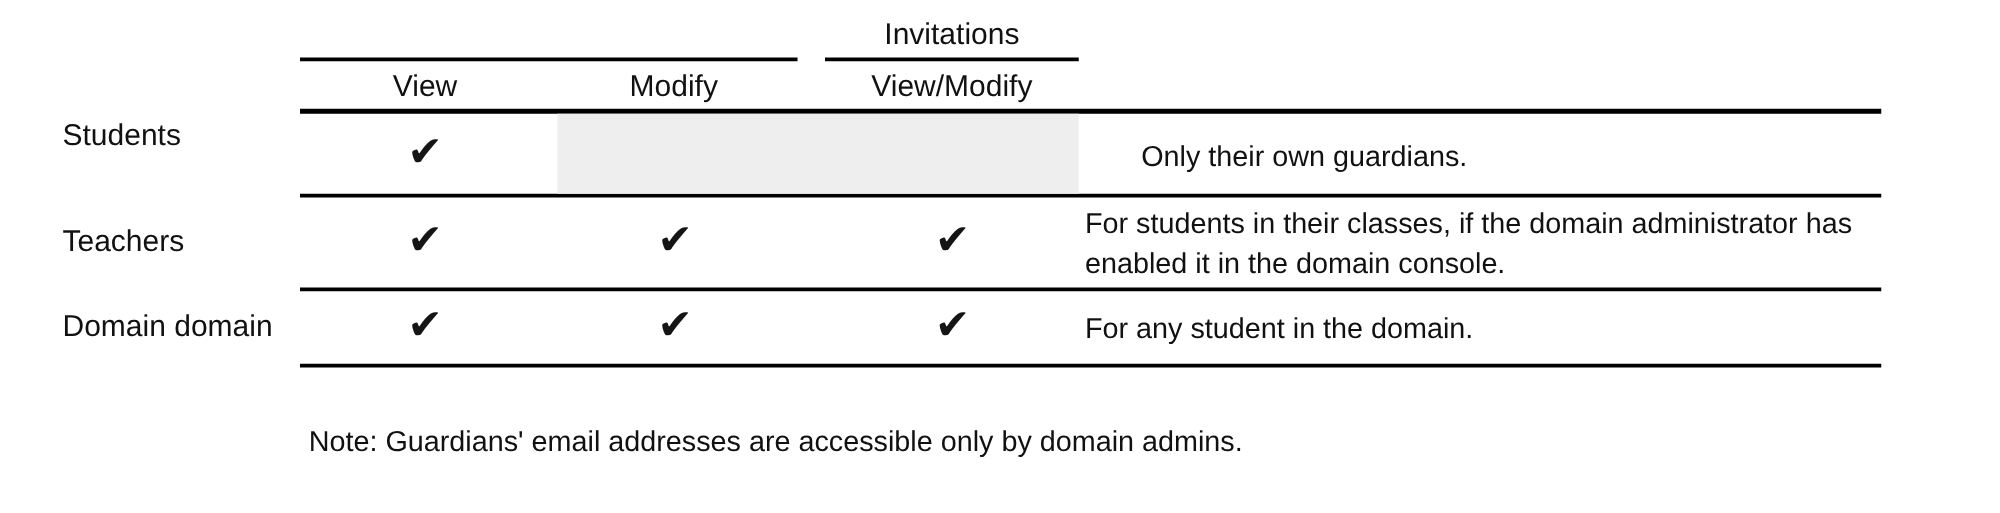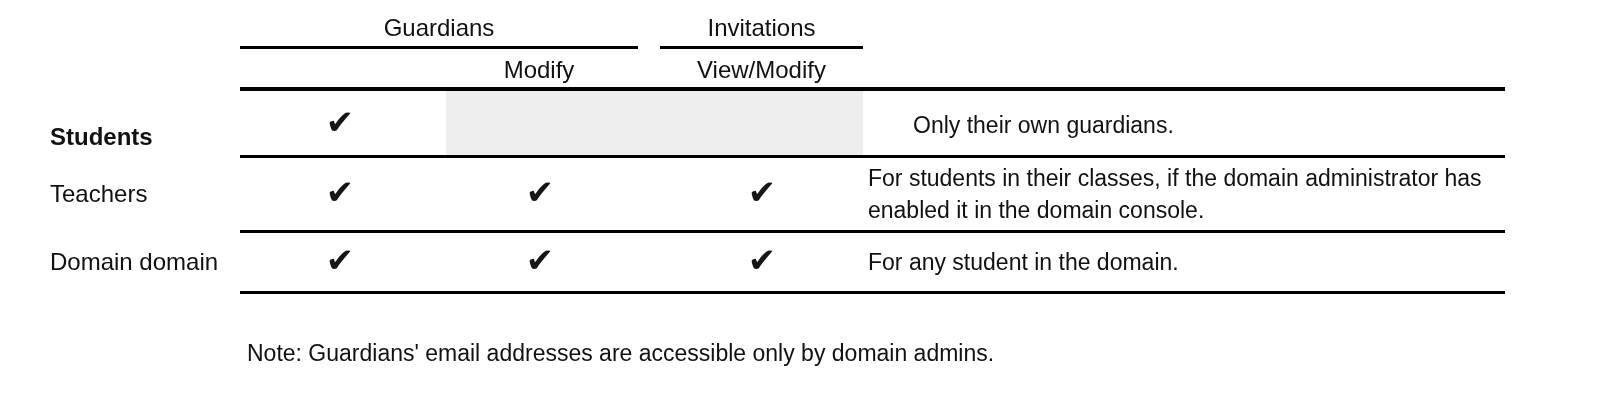--- a/index.html
+++ b/index.html
@@ -100,21 +100,21 @@
   }
 
   
   .row-label {
     position: absolute;
     left: 50px;
     font-size: 24px;
     line-height: 30px;
     white-space: nowrap;
   }
-  .row-label-students { top: 122px; font-weight: bold; }
+  .row-label-students { top: 94px; }
   .row-label-teachers { top: 179px; }
   .row-label-admin    { top: 247px; }
 
   
   .check {
     position: absolute;
     width: 44px;
     text-align: center;
     font-size: 34px;
     line-height: 34px;
@@ -153,27 +153,27 @@
   }
 </style>
 </head>
 <body>
 
 <div class="page">
 
   <div class="perm-table">
 
     <div class="group-row">
-      <div class="group-label group-guardians">Guardians</div>
       <div class="group-label group-invitations">Invitations</div>
     </div>
     <div class="group-rule group-rule-guardians"></div>
     <div class="group-rule group-rule-invitations"></div>
 
     <div class="sub-row">
+      <div class="sub-label sub-view">View</div>
       <div class="sub-label sub-modify">Modify</div>
       <div class="sub-label sub-viewmod">View/Modify</div>
     </div>
 
     <div class="rule rule-head"></div>
     <div class="rule rule-r1"></div>
     <div class="rule rule-r2"></div>
     <div class="rule rule-bottom"></div>
 
     <div class="shade"></div>

